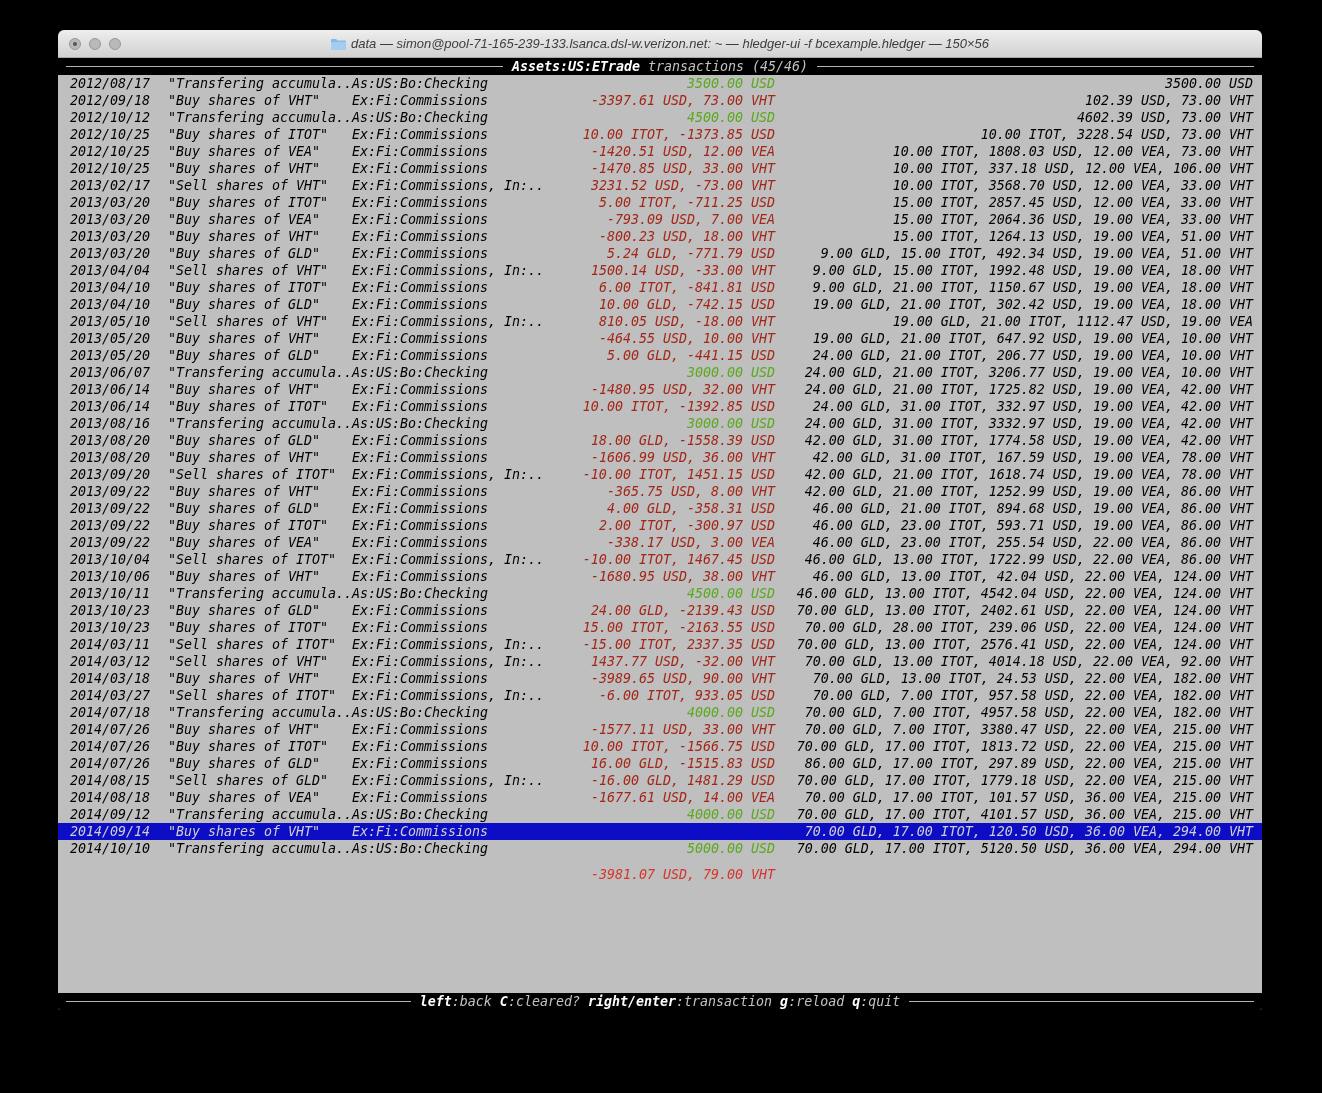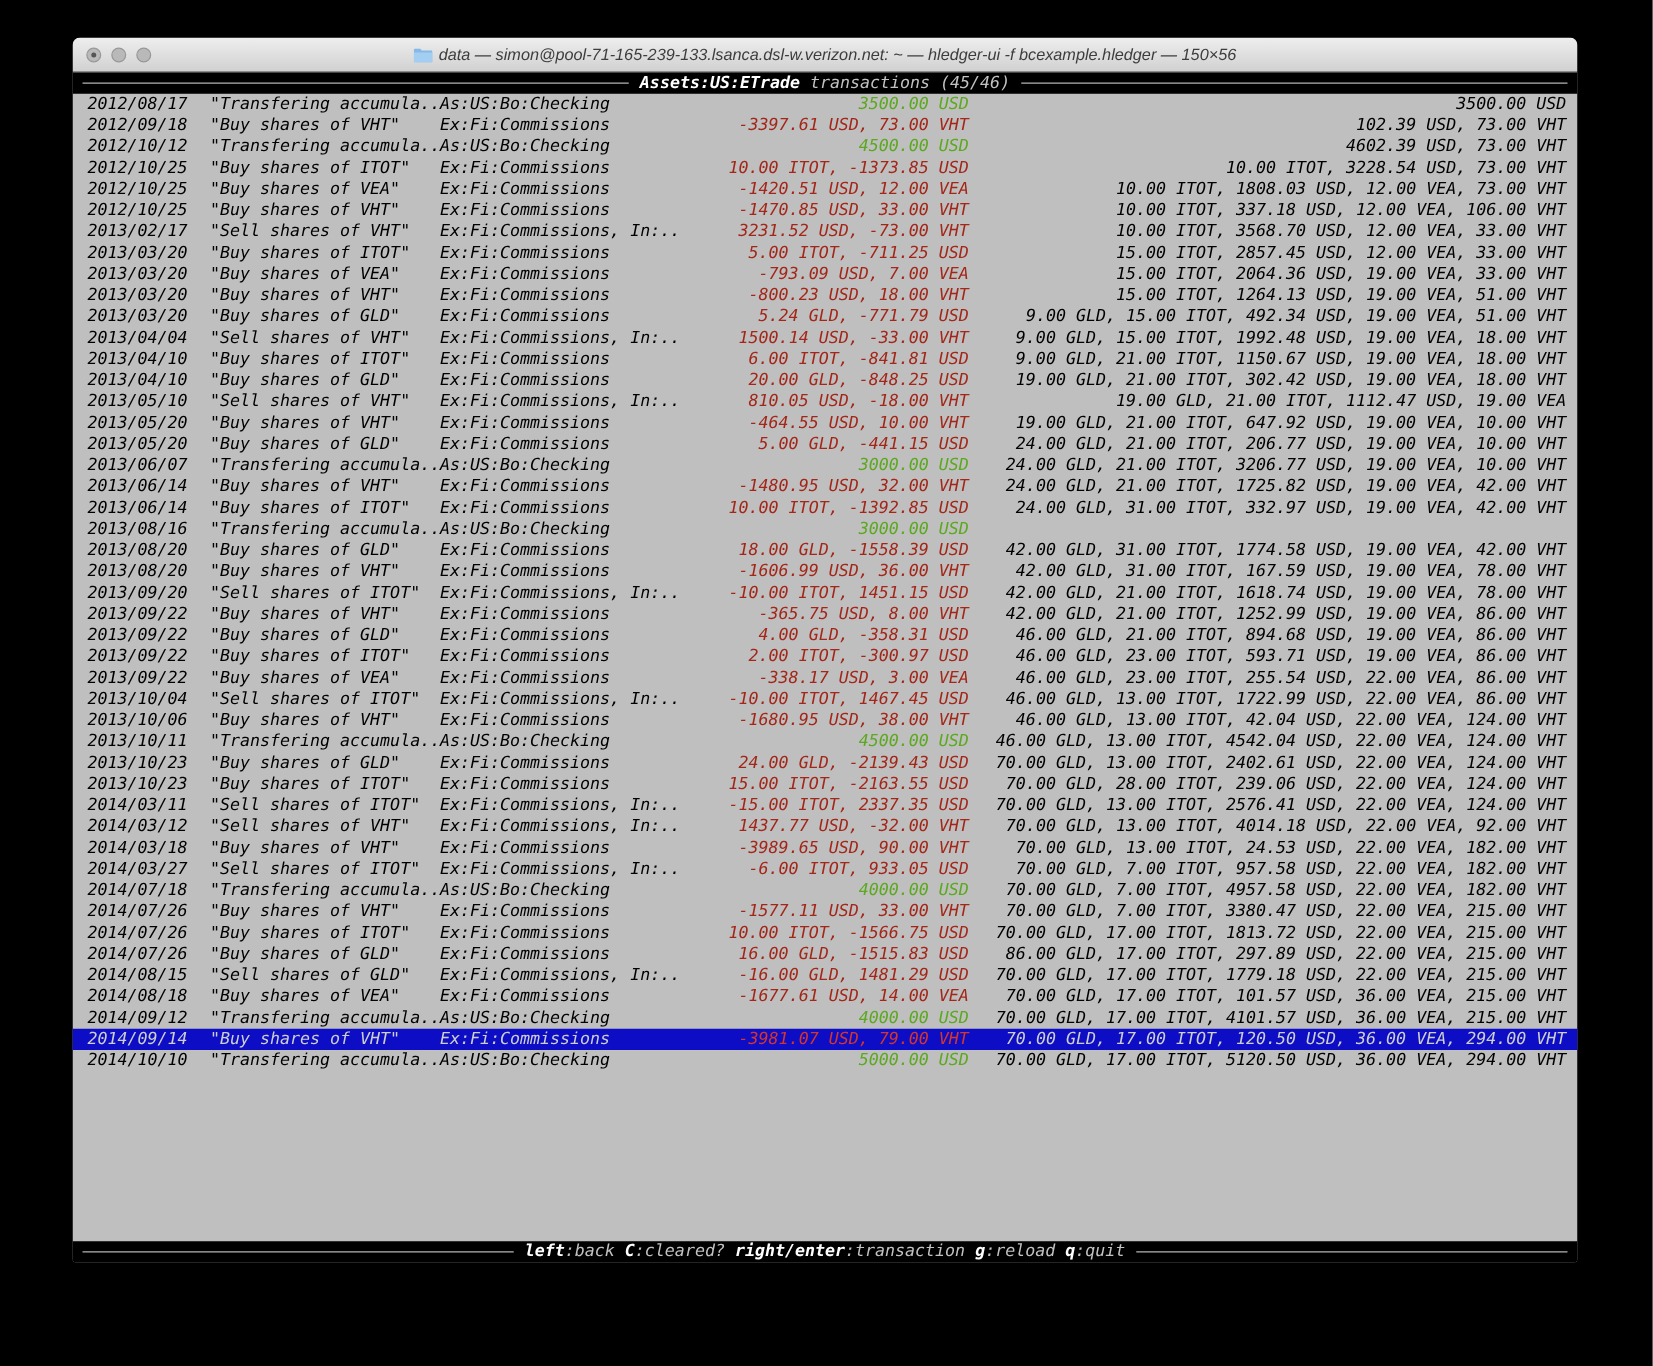--- a/index.html
+++ b/index.html
@@ -49,21 +49,21 @@
   .row { height:17px; position:relative; white-space:pre; }
   .row span { position:absolute; top:0; }
   .c-date { left:12px; }
   .c-desc { left:110px; }
   .c-acct { left:294px; }
   .c-amt  { right:487px; }
   .c-bal  { right:9px; }
   .red   { color:var(--red); }
   .green { color:var(--green); }
   .row.selected { background:var(--sel-bg); color:var(--sel-fg); }
-  .row.selected .red { color:var(--sel-red); }
+  .row.selected .red { color:var(--sel-red);margin-top:43px; }
   .spacer { flex:1; }
   .hint { color:var(--bar-fg); }
 </style>
 </head>
 <body>
 
 <div class="window">
   <div class="titlebar">
     <div class="traffic">
       <div class="tl-btn has-dot"></div>
@@ -175,21 +175,21 @@
     <span class="c-date">2013/04/10</span>
     <span class="c-desc">"Buy shares of ITOT"</span>
     <span class="c-acct">Ex:Fi:Commissions</span>
     <span class="c-amt red">6.00 ITOT, -841.81 USD</span>
     <span class="c-bal">9.00 GLD, 21.00 ITOT, 1150.67 USD, 19.00 VEA, 18.00 VHT</span>
   </div>
         <div class="row">
     <span class="c-date">2013/04/10</span>
     <span class="c-desc">"Buy shares of GLD"</span>
     <span class="c-acct">Ex:Fi:Commissions</span>
-    <span class="c-amt red">20.00 GLD, -848.25 USD</span>
+    <span class="c-amt red">10.00 GLD, -742.15 USD</span>
     <span class="c-bal">19.00 GLD, 21.00 ITOT, 302.42 USD, 19.00 VEA, 18.00 VHT</span>
   </div>
         <div class="row">
     <span class="c-date">2013/05/10</span>
     <span class="c-desc">"Sell shares of VHT"</span>
     <span class="c-acct">Ex:Fi:Commissions, In:..</span>
     <span class="c-amt red">810.05 USD, -18.00 VHT</span>
     <span class="c-bal">19.00 GLD, 21.00 ITOT, 1112.47 USD, 19.00 VEA</span>
   </div>
         <div class="row">
@@ -225,20 +225,21 @@
     <span class="c-desc">"Buy shares of ITOT"</span>
     <span class="c-acct">Ex:Fi:Commissions</span>
     <span class="c-amt red">10.00 ITOT, -1392.85 USD</span>
     <span class="c-bal">24.00 GLD, 31.00 ITOT, 332.97 USD, 19.00 VEA, 42.00 VHT</span>
   </div>
         <div class="row">
     <span class="c-date">2013/08/16</span>
     <span class="c-desc">"Transfering accumula..</span>
     <span class="c-acct">As:US:Bo:Checking</span>
     <span class="c-amt green">3000.00 USD</span>
+    <span class="c-bal">24.00 GLD, 31.00 ITOT, 3332.97 USD, 19.00 VEA, 42.00 VHT</span>
   </div>
         <div class="row">
     <span class="c-date">2013/08/20</span>
     <span class="c-desc">"Buy shares of GLD"</span>
     <span class="c-acct">Ex:Fi:Commissions</span>
     <span class="c-amt red">18.00 GLD, -1558.39 USD</span>
     <span class="c-bal">42.00 GLD, 31.00 ITOT, 1774.58 USD, 19.00 VEA, 42.00 VHT</span>
   </div>
         <div class="row">
     <span class="c-date">2013/08/20</span>

